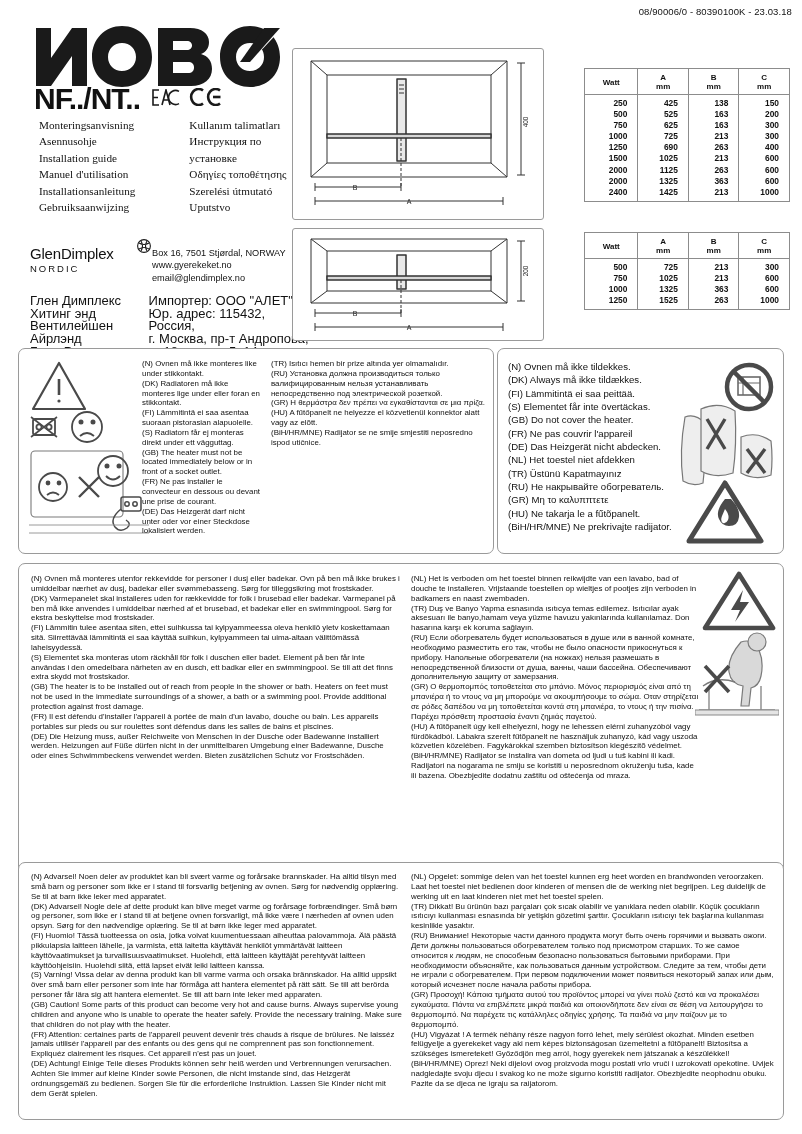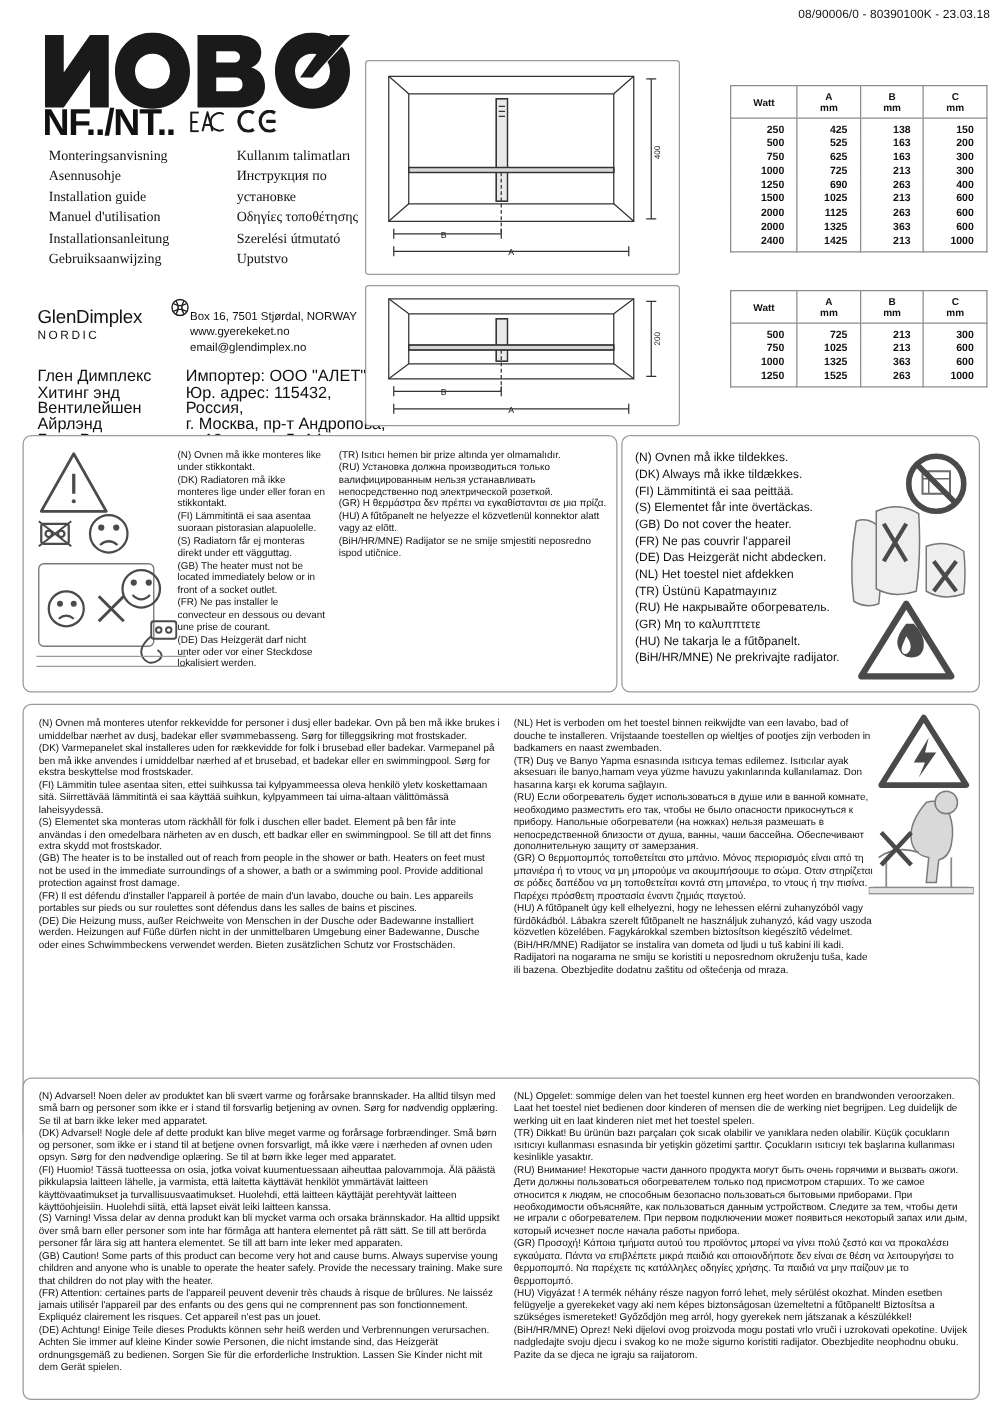--- a/index.html
+++ b/index.html
@@ -529,21 +529,21 @@
       </g>
     </svg>
   </div>
 </div>
 
 <div class="panel" id="panel-burn">
   <div id="burn-left" class="ptext">
       <p>(N) Advarsel! Noen deler av produktet kan bli svært varme og forårsake brannskader. Ha alltid tilsyn med små barn og personer som ikke er i stand til forsvarlig betjening av ovnen. Sørg for nødvendig opplæring. Se til at barn ikke leker med apparatet.</p>
       <p>(DK) Advarsel! Nogle dele af dette produkt kan blive meget varme og forårsage forbrændinger. Små børn og personer, som ikke er i stand til at betjene ovnen forsvarligt, må ikke være i nærheden af ovnen uden opsyn. Sørg for den nødvendige oplæring. Se til at børn ikke leger med apparatet.</p>
       <p>(FI) Huomio! Tässä tuotteessa on osia, jotka voivat kuumentuessaan aiheuttaa palovammoja. Älä päästä pikkulapsia laitteen lähelle, ja varmista, että laitetta käyttävät henkilöt ymmärtävät laitteen käyttövaatimukset ja turvallisuusvaatimukset. Huolehdi, että laitteen käyttäjät perehtyvät laitteen käyttöohjeisiin. Huolehdi siitä, että lapset eivät leiki laitteen kanssa.</p>
-      <p>(S) Varning! Vissa delar av denna produkt kan bli mycket varma och orsaka brännskador. Ha alltid uppsikt över små barn eller personer som inte har förmåga att hantera elementet på rätt sätt. Se till att berörda personer får lära sig att hantera elementet. Se till att barn inte leker med apparaten.</p>
+      <p>(S) Varning! Vissa delar av denna produkt kan bli varme varma och orsaka brännskador. Ha alltid uppsikt över små barn eller personer som inte har förmåga att hantera elementet på rätt sätt. Se till att berörda personer får lära sig att hantera elementet. Se till att barn inte leker med apparaten.</p>
       <p>(GB) Caution! Some parts of this product can become very hot and cause burns. Always supervise young children and anyone who is unable to operate the heater safely. Provide the necessary training. Make sure that children do not play with the heater.</p>
       <p>(FR) Attention:  certaines parts de l'appareil peuvent devenir très chauds à risque de brûlures. Ne laisséz jamais utilisér l'appareil par des enfants ou des gens qui ne comprennent pas son fonctionnement. Expliquéz clairement les risques. Cet appareil n'est pas un jouet.</p>
       <p>(DE) Achtung! Einige Teile dieses Produkts können sehr heiß werden und Verbrennungen verursachen. Achten Sie immer auf kleine Kinder sowie Personen, die nicht imstande sind, das Heizgerät ordnungsgemäß zu bedienen. Sorgen Sie für die erforderliche Instruktion. Lassen Sie Kinder nicht mit dem Gerät spielen.</p>
     </div>
   <div id="burn-right" class="ptext">
       <p>(NL) Opgelet: sommige delen van het toestel kunnen erg heet worden en brandwonden veroorzaken. Laat het toestel niet bedienen door kinderen of mensen die de werking niet begrijpen. Leg duidelijk de werking uit en laat kinderen niet met het toestel spelen.</p>
       <p>(TR) Dikkat! Bu ürünün bazı parçaları çok sıcak olabilir ve yanıklara neden olabilir. Küçük çocukların ısıtıcıyı kullanması esnasında bir yetişkin gözetimi şarttır. Çocukların ısıtıcıyı tek başlarına kullanması kesinlikle yasaktır.</p>
       <p>(RU) Внимание! Некоторые части данного продукта могут быть очень горячими и вызвать ожоги. Дети должны пользоваться обогревателем только под присмотром старших. То же самое относится к людям, не способным безопасно пользоваться бытовыми приборами. При необходимости объясняйте, как пользоваться данным устройством. Следите за тем, чтобы дети не играли с обогревателем. При первом подключении может появиться некоторый запах или дым, который исчезнет после начала работы прибора.</p>
       <p>(GR) Προσοχή! Κάποια τμήματα αυτού του προϊόντος μπορεί να γίνει πολύ ζεστό και να προκαλέσει εγκαύματα. Πάντα να επιβλέπετε μικρά παιδιά και οποιονδήποτε δεν είναι σε θέση να λειτουργήσει το θερμοπομπό.  Να παρέχετε τις κατάλληλες οδηγίες χρήσης. Τα παιδιά να μην παίζουν με το θερμοπομπό.</p>
       <p>(HU) Vigyázat ! A termék néhány része nagyon forró lehet, mely sérülést okozhat. Minden esetben felügyelje a gyerekeket vagy aki nem képes biztonságosan üzemeltetni a fűtõpanelt! Biztosítsa a szükséges ismereteket! Győződjön meg arról, hogy gyerekek nem játszanak a készülékkel!</p>

